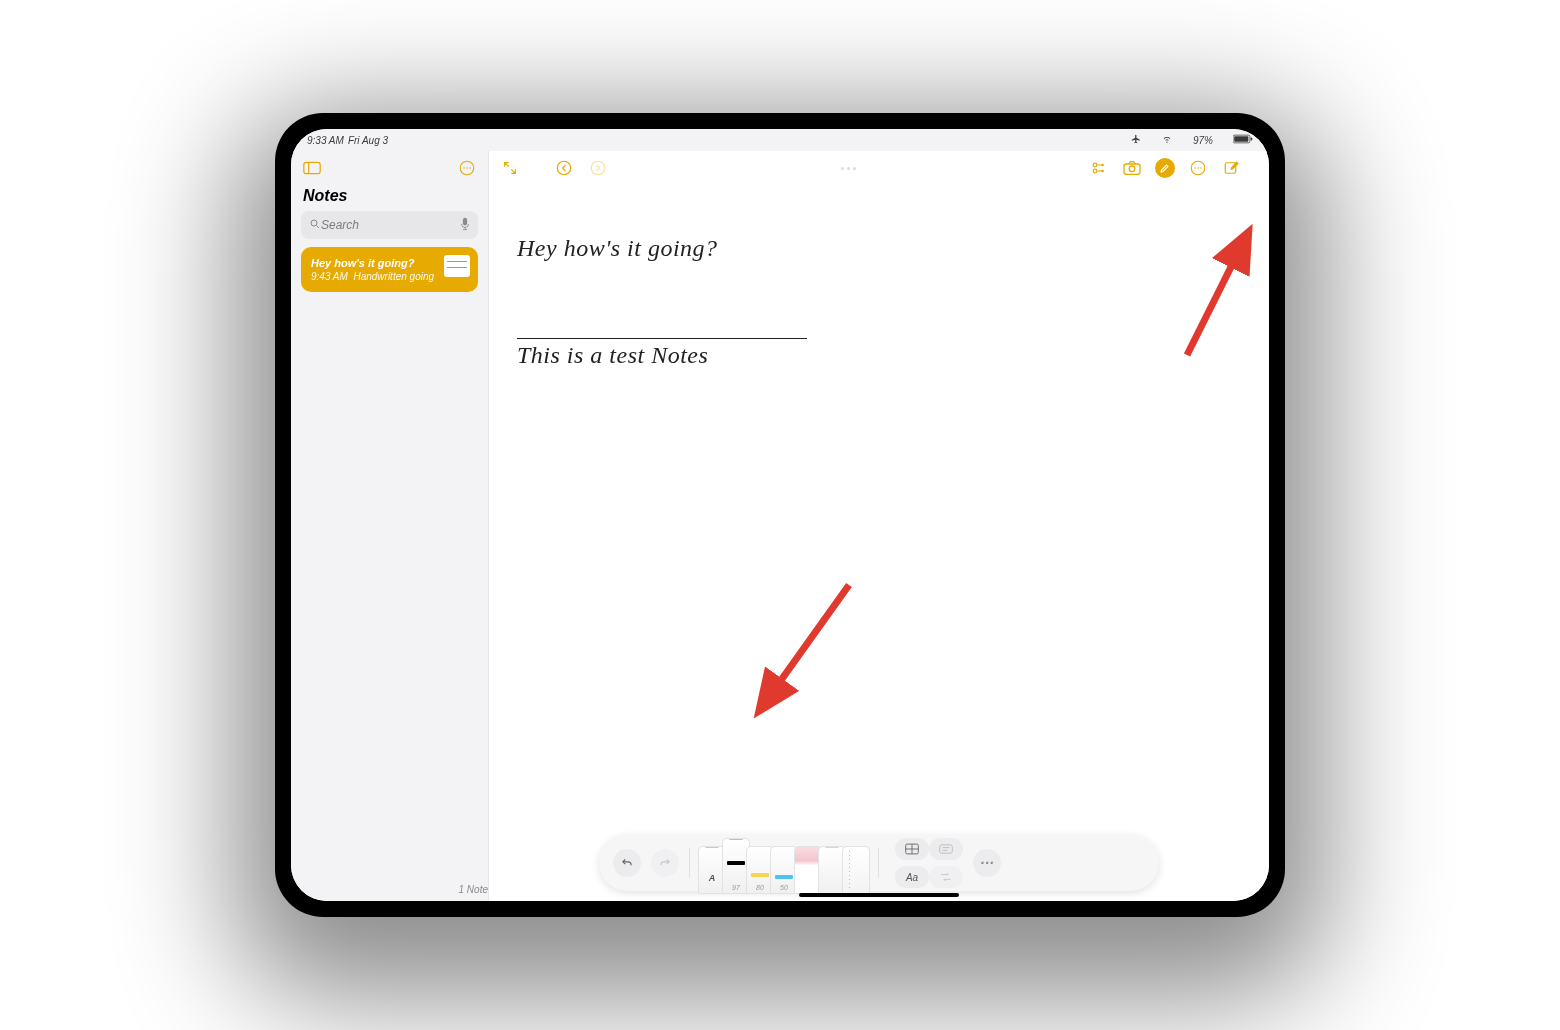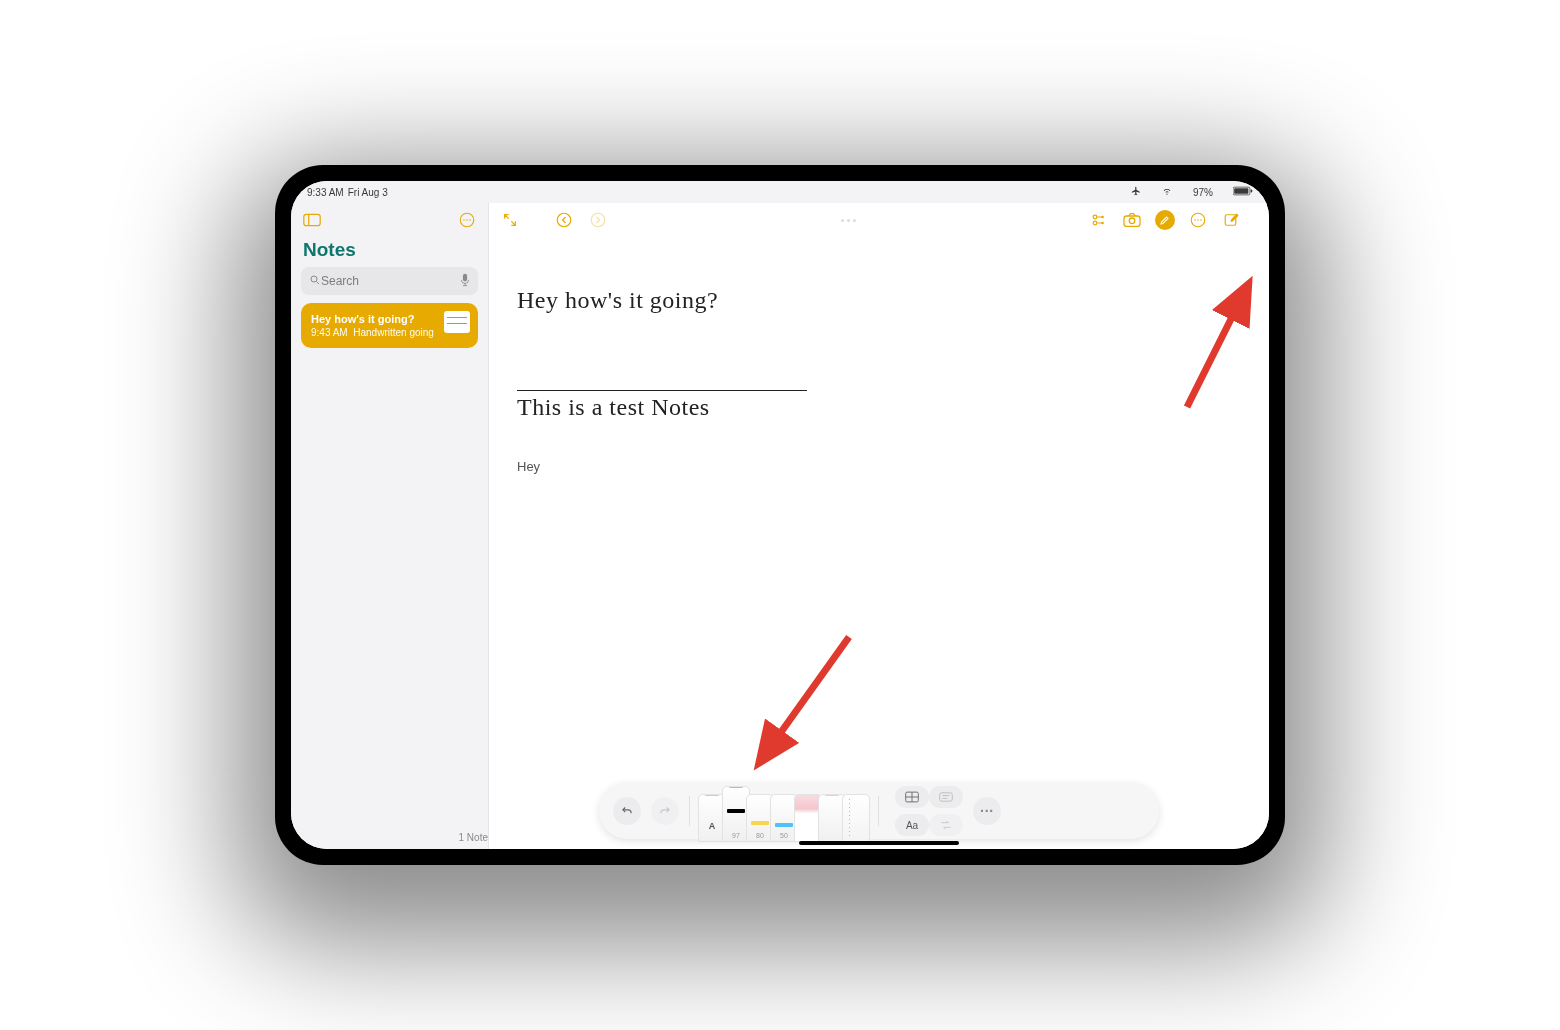--- a/index.html
+++ b/index.html
@@ -3,26 +3,27 @@
 <meta charset="utf-8">
 <style>
   * { box-sizing: border-box; margin: 0; padding: 0; }
   body {
     font-family: -apple-system, "Helvetica Neue", Arial, sans-serif;
     background: #fff;
     width: 1560px; height: 1030px;
     display: flex; align-items: center; justify-content: center;
   }
   .device {
-    width: 1010px; height: 700px;
+    width: 1010px; height: 804px;
     background: #000;
     border-radius: 48px;
     padding: 16px;
     box-shadow: 0 40px 120px 40px rgba(0,0,0,.45);
     position: relative;
+    font-style: italic;
   }
   .screen {
     width: 100%; height: 100%;
     background: #fff;
     border-radius: 36px;
     overflow: hidden;
     position: relative;
     display: flex; flex-direction: column;
   }
 
@@ -44,21 +45,21 @@
     width: 198px;
     background: #f3f3f5;
     display: flex; flex-direction: column;
     border-right: 1px solid #e5e5e8;
   }
   .side-toolbar {
     height: 34px; display: flex; align-items: center; justify-content: space-between;
     padding: 0 10px;
   }
   .ybtn { width: 22px; height: 22px; display:flex;align-items:center;justify-content:center; }
-  .side-title { font-size: 19px; font-weight: 800; padding: 2px 12px 6px; color:#0f766e;}
+  .side-title { font-size: 16px; font-weight: 800; padding: 2px 12px 6px; color:#000000;}
   .search {
     margin: 0 10px 8px; height: 28px; border-radius: 8px;
     background: #e7e7ea; display:flex; align-items:center; padding:0 8px; 
     color:#7c7c80; font-size:12px;
   }
   .search .mic { margin-left:auto; }
   .note-card {
     margin: 0 10px; padding:10px; border-radius:10px;
     background:#e6aa00; color:#fff; position:relative;
   }
@@ -280,21 +281,20 @@
           </div>
         </div>
 
         <div class="page">
           <div class="script line1">Hey how's it going?</div>
           <div style="position:relative;display:inline-block">
             <div style="position:absolute;left:0;top:-4px;width:290px;height:1px;background:#222"></div>
             <div class="script">This is a test Notes</div>
           </div>
           <div style="height:38px"></div>
-          <div class="typed">Hey</div>
 
           
           <div class="arrow arrow1">
             <svg width="80" height="120">
                 <defs>
                   <marker id="ah1" markerWidth="8" markerHeight="8" refX="2" refY="3" orient="auto">
                     <path d="M0,0 L0,6 L7,3 z" fill="#e03a2f"></path>
                   </marker>
                 </defs>
                 <path d="M10,110 L60,10" stroke="#e03a2f" stroke-width="7" marker-end="url(#ah1)"></path>

